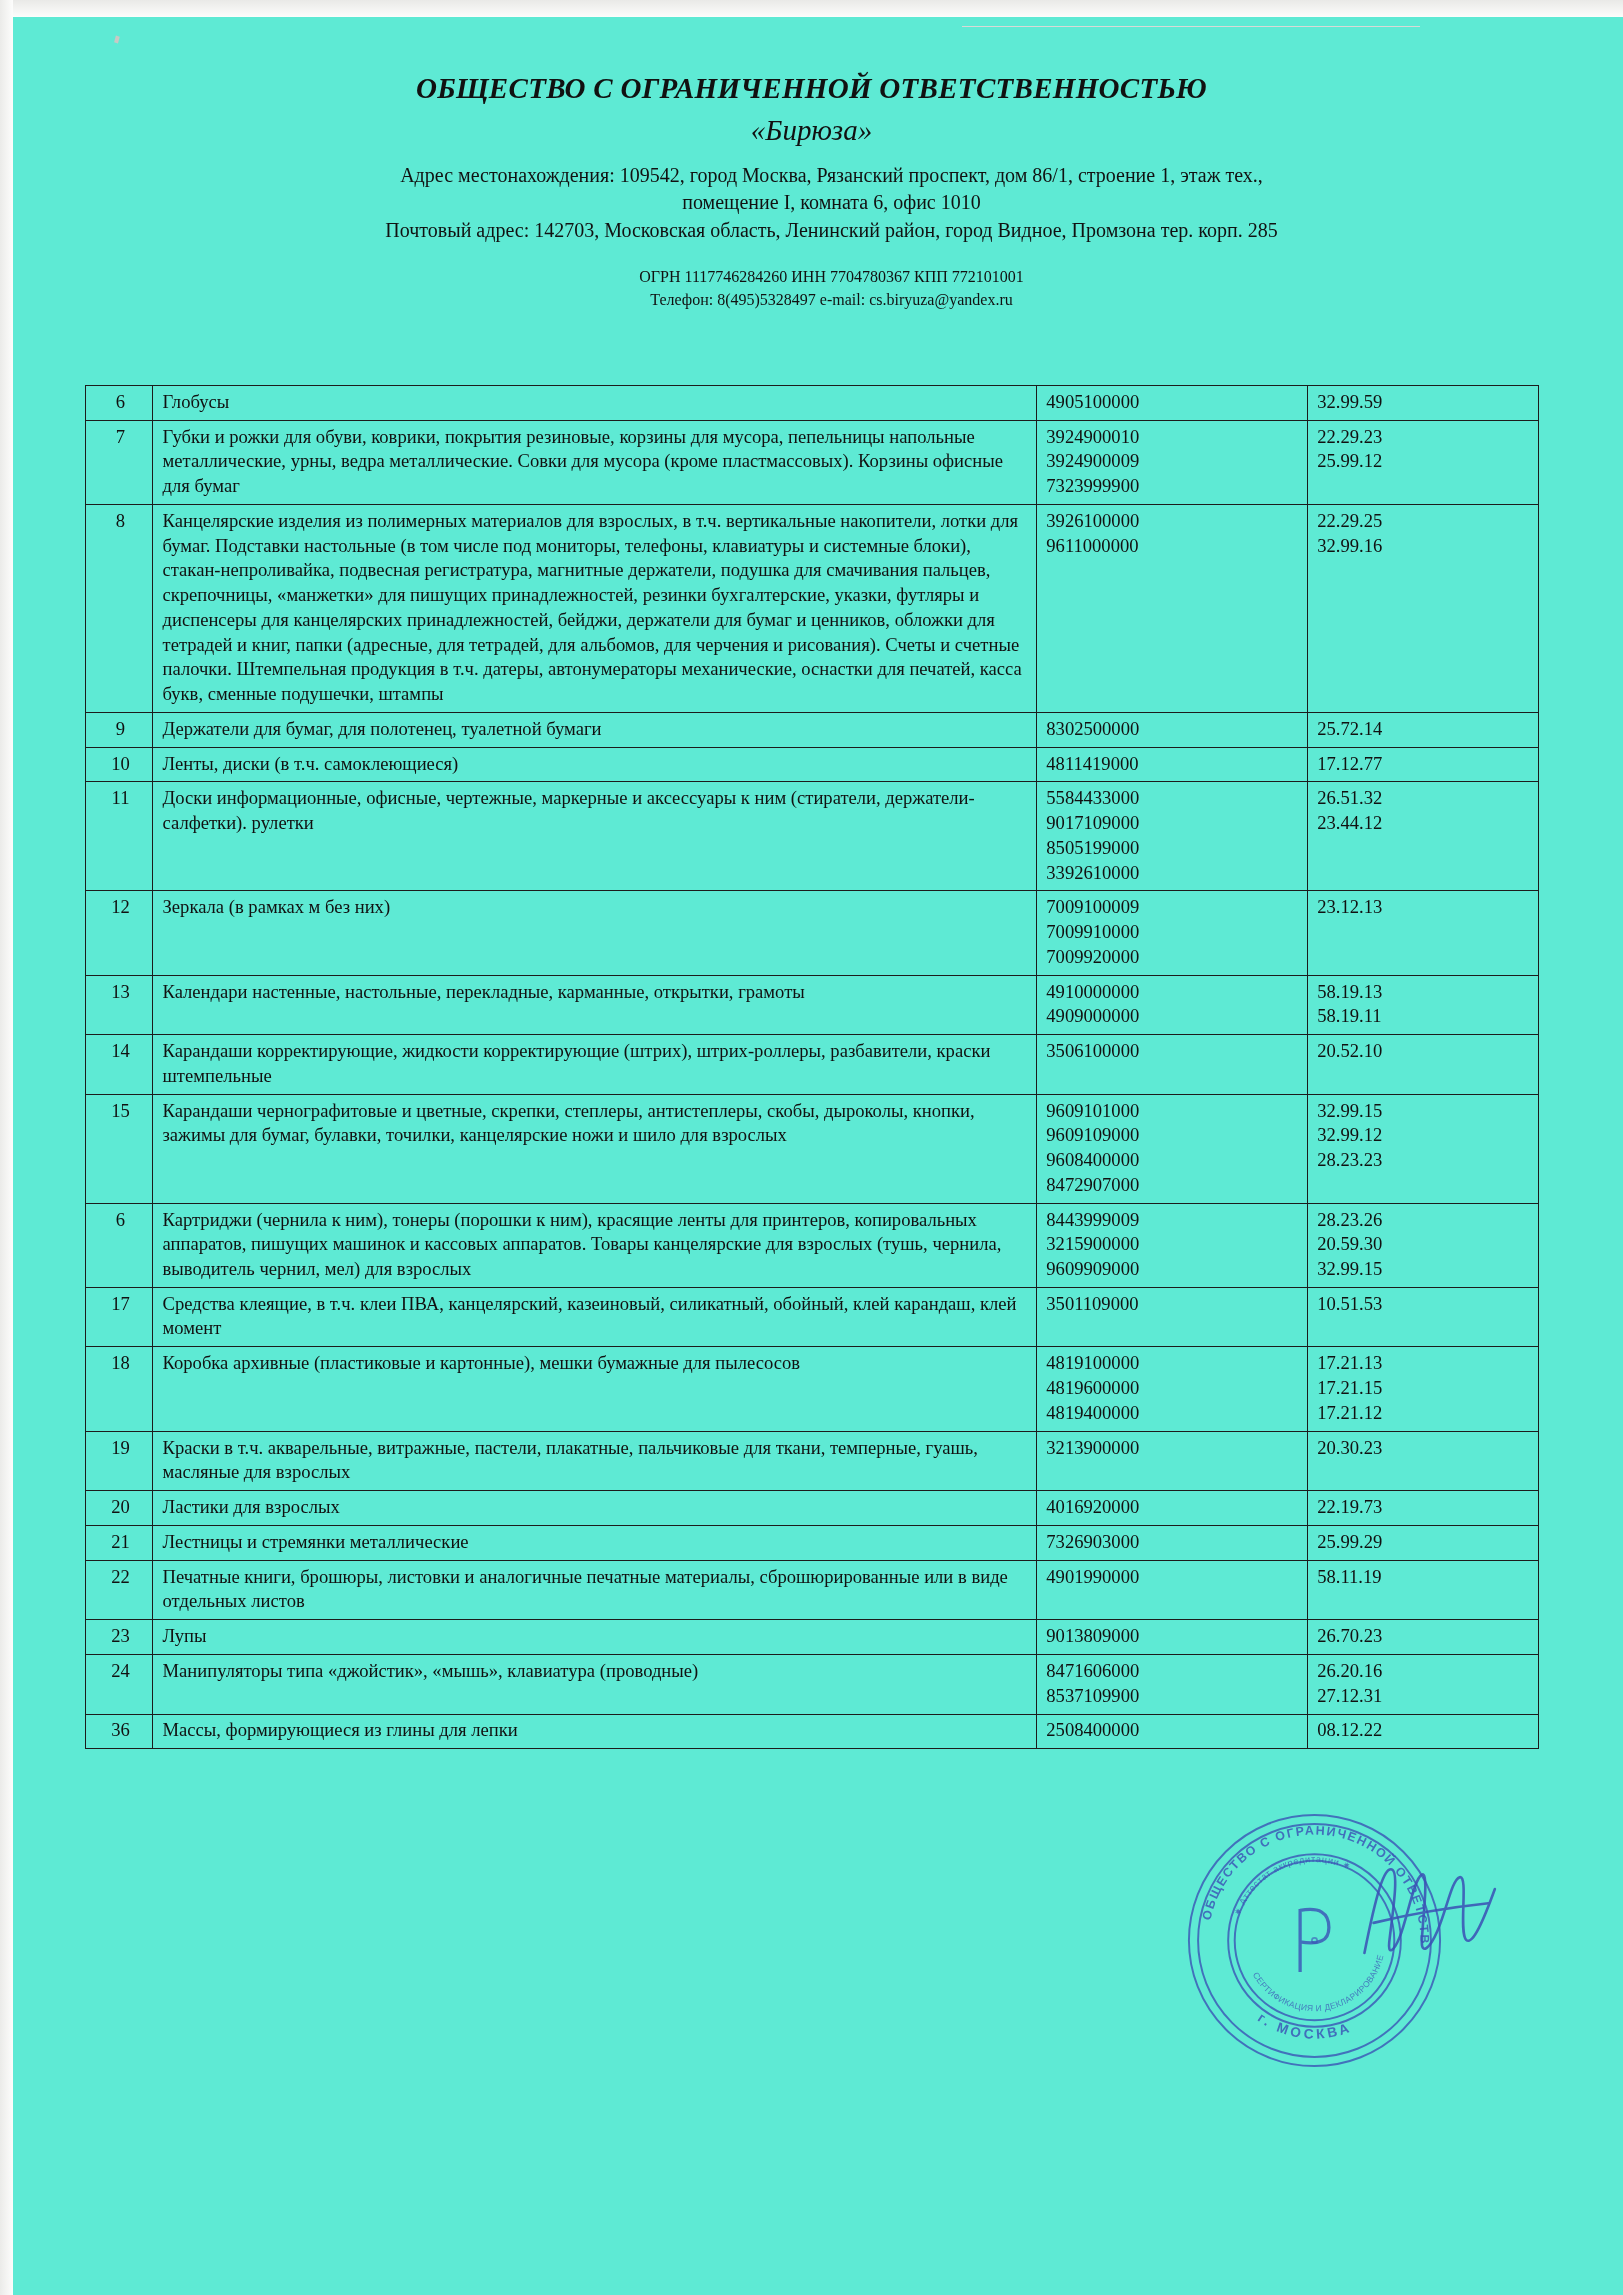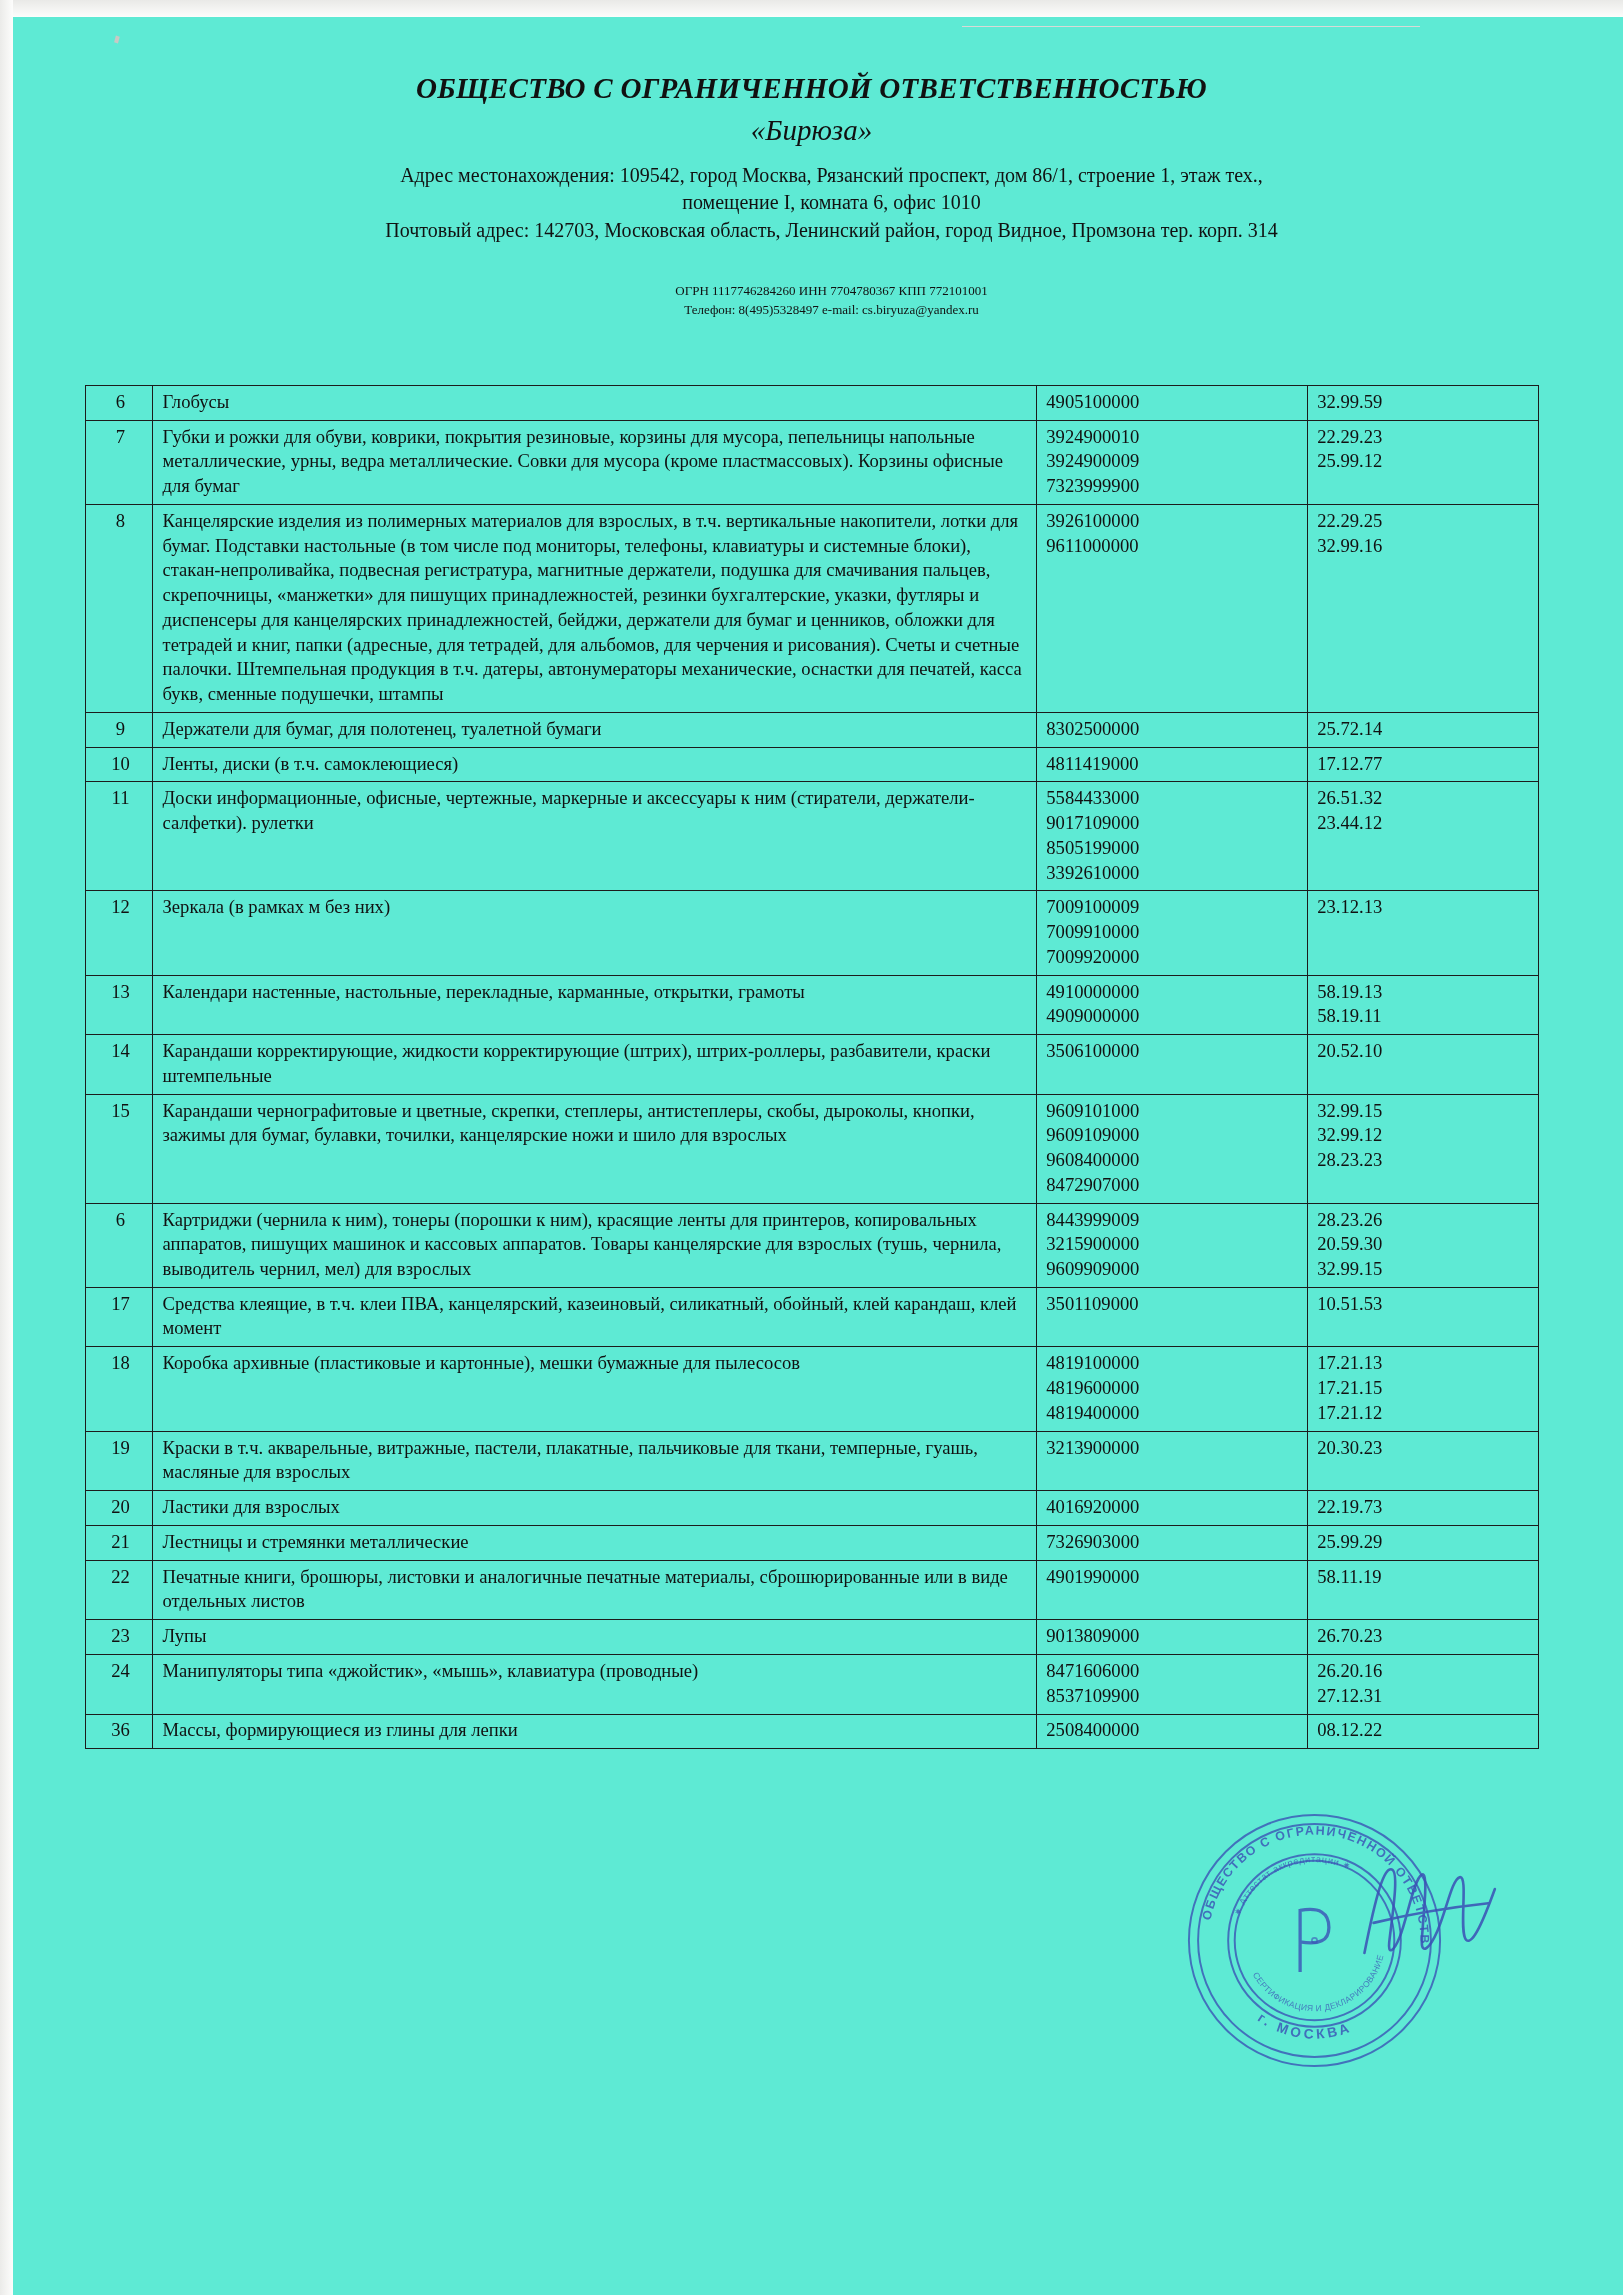--- a/index.html
+++ b/index.html
@@ -68,23 +68,23 @@
     font-size: 29px;
     margin-top: 9.2px;
   }
   .addr {
     font-size: 20px;
     line-height: 1.38;
     margin-top: 14.4px;
   }
   .addr-line { display: block; padding-left: 40px; }
   .reg {
-    font-size: 13px;
+    font-size: 16px;
     line-height: 1.42;
-    margin-top: 38px;
+    margin-top: 22px;
   }
 
   table.items {
     position: absolute;
     left: 85px;
     top: 385px;
     width: 1454px;
     border-collapse: collapse;
     font-size: 18.6px;
     line-height: 1.33;
@@ -145,21 +145,21 @@
   <div class="edge-left"></div>
   <div class="hairline"></div>
   <div class="speck"></div>
 
   <header class="doc-head">
     <div class="company-line1">ОБЩЕСТВО С ОГРАНИЧЕННОЙ ОТВЕТСТВЕННОСТЬЮ</div>
     <div class="company-line2">«Бирюза»</div>
     <div class="addr">
       <span class="addr-line">Адрес местонахождения: 109542, город Москва, Рязанский проспект, дом 86/1, строение 1, этаж тех.,</span>
       <span class="addr-line">помещение I, комната 6, офис 1010</span>
-      <span class="addr-line">Почтовый адрес: 142703, Московская область, Ленинский район, город Видное, Промзона тер. корп. 314</span>
+      <span class="addr-line">Почтовый адрес: 142703, Московская область, Ленинский район, город Видное, Промзона тер. корп. 285</span>
     </div>
     <div class="reg">
       <span class="addr-line">ОГРН 1117746284260 ИНН 7704780367 КПП 772101001</span>
       <span class="addr-line">Телефон: 8(495)5328497 e-mail: cs.biryuza@yandex.ru</span>
     </div>
   </header>
 
   <table class="items">
     <tbody>
         <tr>

